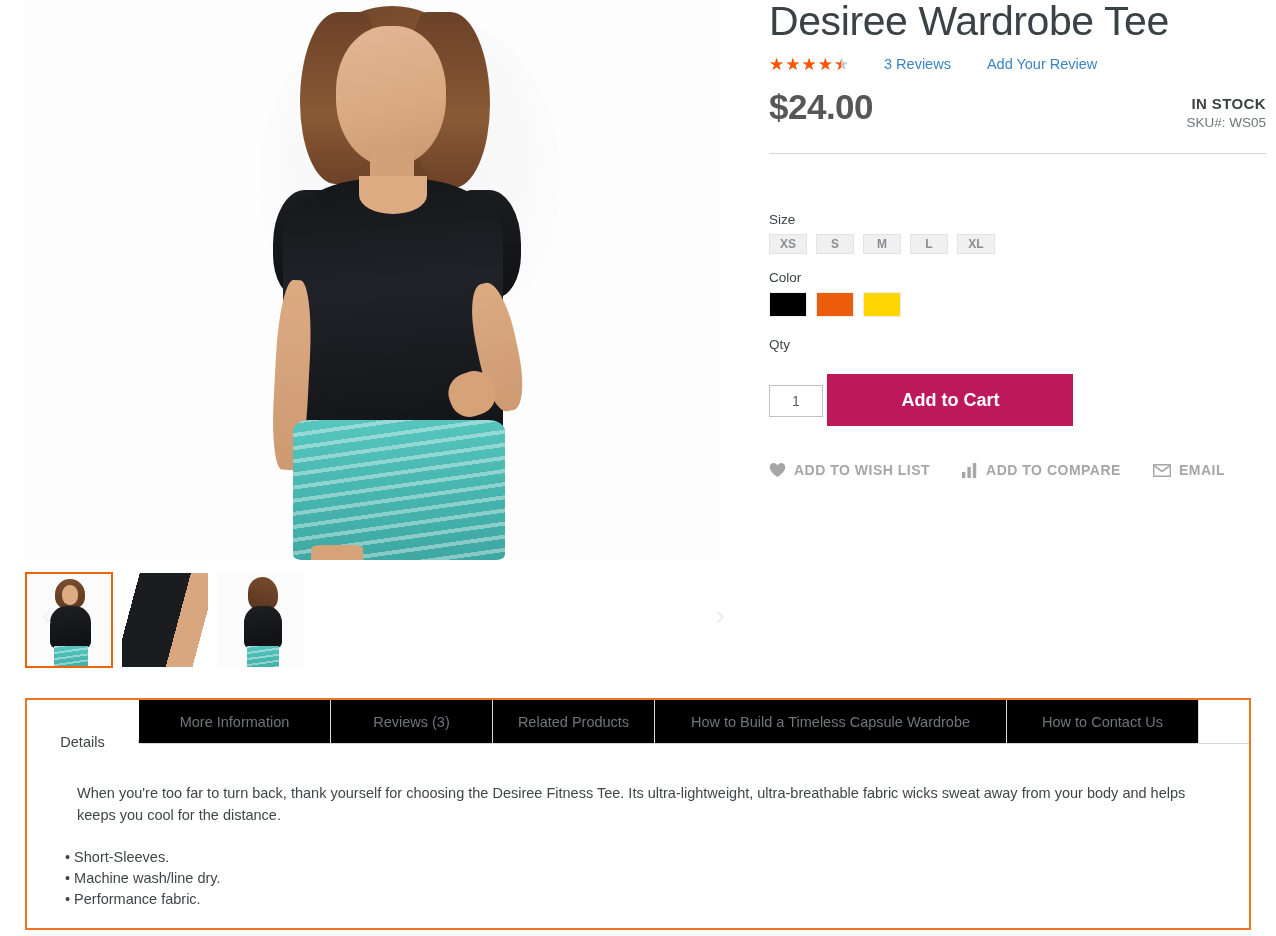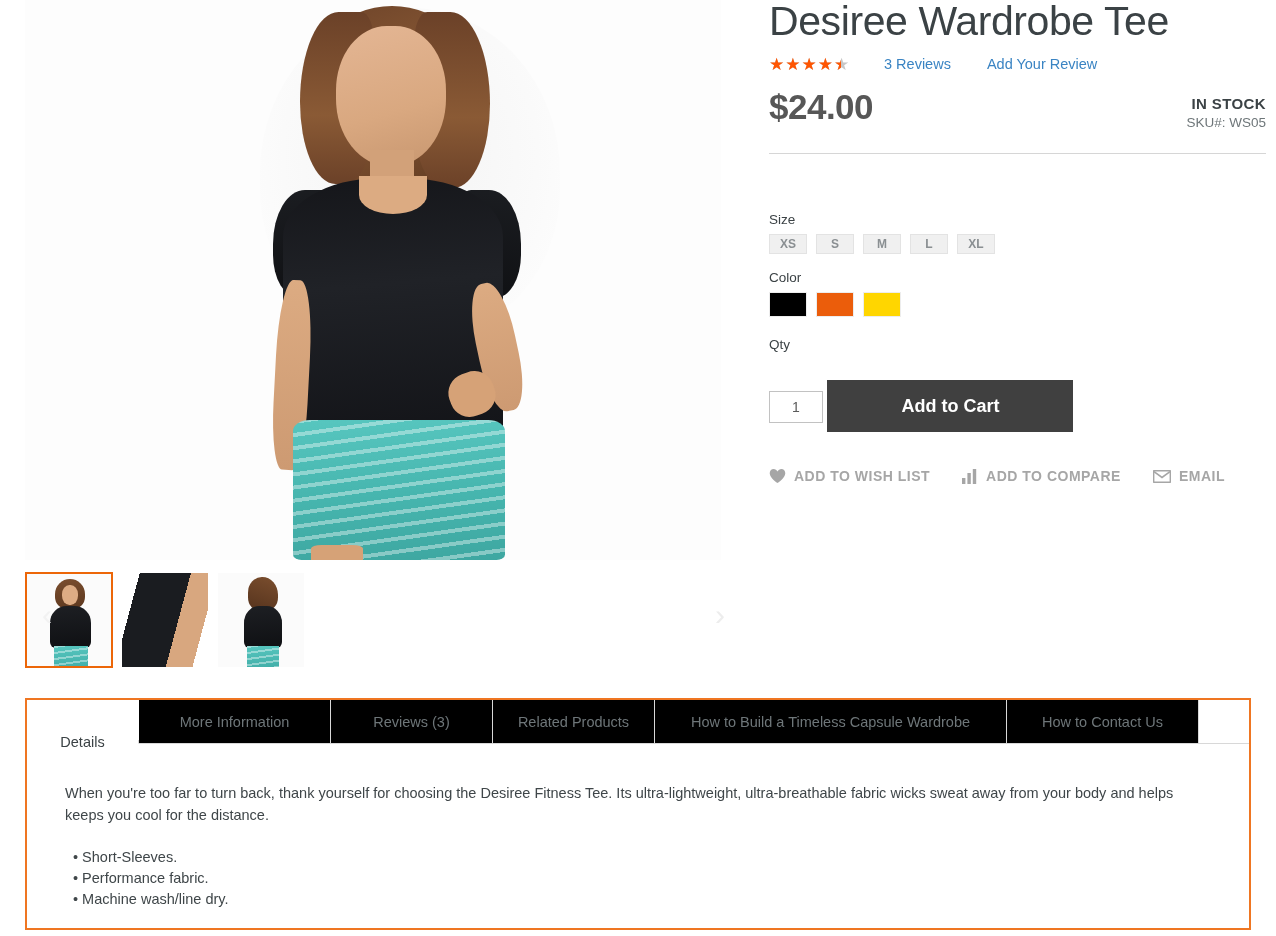--- a/index.html
+++ b/index.html
@@ -187,22 +187,22 @@
   .color-sw { width: 38px; height: 25px; border: 1px solid #ededed; cursor: pointer; }
 
   .qty-label { font-size: 13.5px; color: #3b4245; margin-bottom: 6px; }
   .qty-input {
     width: 54px; height: 32px; border: 1px solid #c2c2c2; background: #fff;
     text-align: center; font-size: 14px; color: #5a5a5a;
     font-family: "Liberation Sans", sans-serif;
   }
 
   .add-cart {
-    margin-top: 22px; width: 246px; height: 52px;
-    background: #404040; border: none; color: #ffffff;
+    margin-top: 16px; width: 246px; height: 52px;
+    background: #be185d; border: none; color: #ffffff;
     font-size: 18px; font-weight: bold; cursor: pointer;
     font-family: "Liberation Sans", sans-serif;
   }
 
   .actions { display: flex; align-items: center; margin-top: 36px; }
   .action {
     display: flex; align-items: center; color: #a6a6a6;
     font-size: 14px; font-weight: bold; letter-spacing: .5px;
     text-decoration: none; margin-right: 32px; cursor: pointer;
   }
@@ -217,24 +217,24 @@
   .tab {
     background: #000000; border-right: 1px solid #d8d8d8; border-bottom: 1px solid #d8d8d8;
     display: flex; align-items: center; justify-content: center;
     font-size: 14.5px; color: #6e7679; cursor: pointer; white-space: nowrap;
   }
   .tab.active { background: #ffffff; color: #3b4245; border-bottom-color: #ffffff; margin-top: 40px; }
   .tab-spacer { flex: 1; border-bottom: 1px solid #d8d8d8; background: #ffffff; }
 
   .tab-body { padding: 38px 38px 0 38px; }
   .desc {
-    font-size: 14.5px; line-height: 1.55; color: #3f4649; margin: 0 0 20px 0;
+    font-size: 14.5px; line-height: 1.55; color: #3f4649; margin: 0 0 20px 12px;
     max-width: 1130px;
   }
-  .bullets { margin: 8px; padding: 0; list-style: none; }
+  .bullets { margin: 0; padding: 0; list-style: none; }
   .bullets li { font-size: 14.5px; line-height: 1.45; color: #3f4649; }
 </style>
 </head>
 <body>
 
 <div class="page">
 
   <div class="gallery">
 
     <div class="main-image">
@@ -369,19 +369,19 @@
       <div class="tab" style="width:162px">Related Products</div>
       <div class="tab" style="width:352px">How to Build a Timeless Capsule Wardrobe</div>
       <div class="tab" style="width:192px">How to Contact Us</div>
       <div class="tab-spacer"></div>
     </div>
 
     <div class="tab-body">
       <p class="desc">When you're too far to turn back, thank yourself for choosing the Desiree Fitness Tee. Its ultra-lightweight, ultra-breathable fabric wicks sweat away from your body and helps keeps you cool for the distance.</p>
       <ul class="bullets">
         <li>• Short-Sleeves.</li>
+        <li>• Machine wash/line dry.</li>
         <li>• Performance fabric.</li>
-        <li>• Machine wash/line dry.</li>
       </ul>
     </div>
   </div>
 
 </div>
 
 </body></html>

